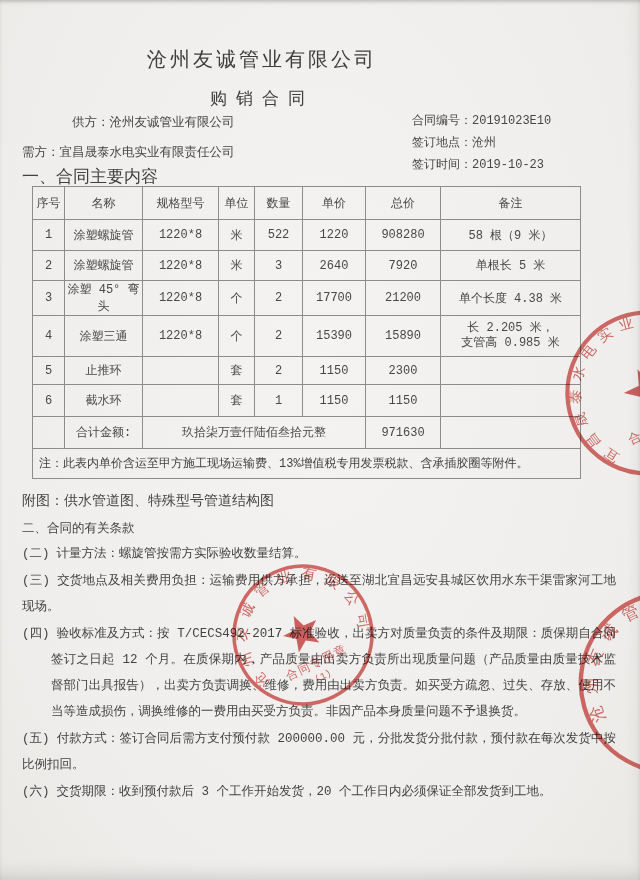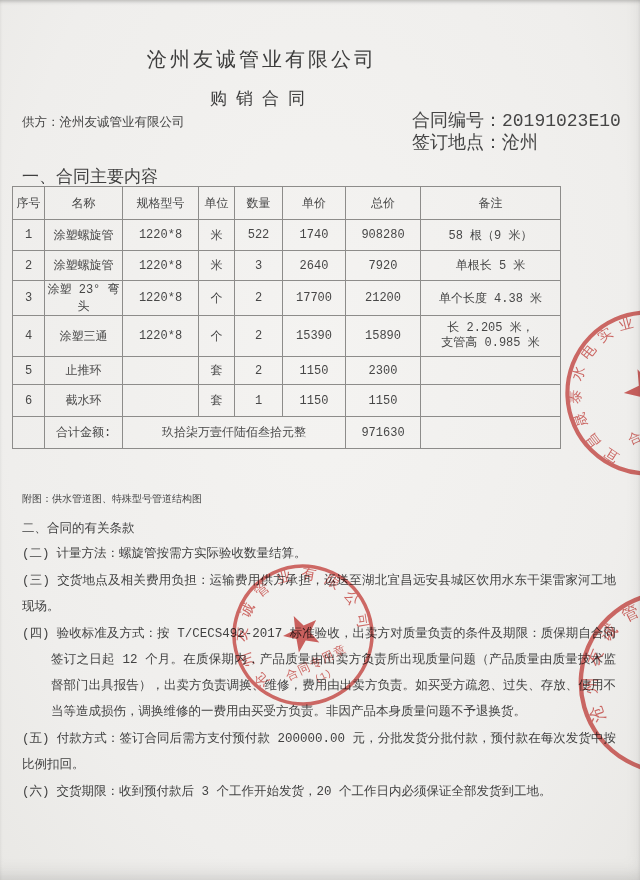--- a/index.html
+++ b/index.html
@@ -10,36 +10,36 @@
     background-image:radial-gradient(ellipse at 50% 40%, #f4f3f1 0%, #efeeec 70%, #e9e8e5 100%);
     font-family:Liberation Mono, monospace;
     color:#454545;
     box-shadow:inset 0 3px 4px -2px rgba(90,90,88,.45), inset -6px -14px 18px -12px rgba(80,80,78,.25);
   }
   .title-block{position:absolute;top:46px;left:0;width:524px;text-align:center;}
   .title-company{font-size:20px;letter-spacing:3px;color:#3d3d3d;}
   .title-doc{margin-top:14px;font-size:17px;letter-spacing:9px;color:#3d3d3d;text-align:center;}
   .info-left{position:absolute;left:22px;top:114px;font-size:12.5px;}
   .info-left .row1{margin-bottom:13px;text-align:right;}
-  .info-right{position:absolute;left:412px;top:110px;font-size:18px;line-height:22px;}
+  .info-right{position:absolute;left:412px;top:110px;font-size:12px;line-height:22px;}
   .sec1{position:absolute;left:22px;top:165px;font-size:17px;color:#3f3f3f;}
   table.main{
-    position:absolute;left:12px;top:186px;border-collapse:collapse;table-layout:fixed;
+    position:absolute;left:32px;top:186px;border-collapse:collapse;table-layout:fixed;
     width:548px;font-size:12px;color:#474747;
   }
   table.main td,table.main th{
     border:1px solid #8d8c8a;text-align:center;vertical-align:middle;
     padding:0 2px;font-weight:normal;overflow:hidden;
   }
   tr.hdr{height:33px;} tr.r0{height:31px;} tr.r1{height:30px;} tr.r2{height:33px;}
   tr.r3{height:41px;} tr.r4{height:28px;} tr.r5{height:32px;}
   tr.tot{height:32px;} tr.note{height:30px;}
   td.remark-pre{white-space:pre-line;line-height:15px;}
   tr.note td{text-align:left;padding:0 6px;font-size:12px;color:#3f3f3f;}
-  .attach{position:absolute;left:22px;top:492px;font-size:10px;}
+  .attach{position:absolute;left:22px;top:492px;font-size:14px;}
   .sec2{position:absolute;left:22px;top:520px;font-size:12.5px;color:#3f3f3f;}
   .clauses{position:absolute;left:22px;top:541px;width:594px;font-size:12.5px;line-height:26px;color:#424242;}
   .clauses p{margin:0 0 1px 0;text-align:justify;}
   .clauses p.hang{padding-left:29px;text-indent:-29px;}
   .clause-marker{margin-right:7px;}
   
   .stamp{position:absolute;mix-blend-mode:multiply;opacity:.8;pointer-events:none;}
   .stamp svg{display:block;}
   .stamp-mid{left:228px;top:560px;width:150px;height:150px;transform:rotate(-26deg);}
   .stamp-r1{left:560px;top:305px;width:176px;height:176px;transform:rotate(-24deg);}
@@ -54,25 +54,27 @@
 
 <div class="page">
 
   <div class="title-block">
     <div class="title-company">沧州友诚管业有限公司</div>
     <div class="title-doc">购销合同</div>
   </div>
 
   <div class="info-left">
     <div class="row1"><span>供方：</span><span>沧州友诚管业有限公司</span></div>
+    <div class="row2"><span>需方：</span><span>宜昌晟泰水电实业有限责任公司</span></div>
   </div>
 
   <div class="info-right">
     <div><span>合同编号：</span><span>20191023E10</span></div>
     <div><span>签订地点：</span><span>沧州</span></div>
+    <div><span>签订时间：</span><span>2019-10-23</span></div>
   </div>
 
   <div class="sec1">一、合同主要内容</div>
 
   <table class="main">
     <colgroup>
       <col style="width:32px">
         <col style="width:78px">
         <col style="width:76px">
         <col style="width:36px">
@@ -91,37 +93,37 @@
       <th>单价</th>
       <th>总价</th>
       <th>备注</th>
     </tr>
     <tr class="r0">
       <td>1</td>
       <td>涂塑螺旋管</td>
       <td>1220*8</td>
       <td>米</td>
       <td>522</td>
-      <td>1740</td>
+      <td>1220</td>
       <td>908280</td>
       <td>58 根（9 米）</td>
     </tr>
     <tr class="r1">
       <td>2</td>
       <td>涂塑螺旋管</td>
       <td>1220*8</td>
       <td>米</td>
       <td>3</td>
       <td>2640</td>
       <td>7920</td>
       <td>单根长 5 米</td>
     </tr>
     <tr class="r2">
       <td>3</td>
-      <td>涂塑 23° 弯头</td>
+      <td>涂塑 45° 弯头</td>
       <td>1220*8</td>
       <td>个</td>
       <td>2</td>
       <td>17700</td>
       <td>21200</td>
       <td>单个长度 4.38 米</td>
     </tr>
     <tr class="r3">
       <td>4</td>
       <td>涂塑三通</td>
@@ -152,20 +154,23 @@
       <td>1150</td>
       <td>1150</td>
       <td></td>
     </tr>
     <tr class="tot">
       <td></td>
       <td>合计金额:</td>
       <td colspan="4">玖拾柒万壹仟陆佰叁拾元整</td>
       <td>971630</td>
       <td></td>
+    </tr>
+    <tr class="note">
+      <td colspan="8">注：此表内单价含运至甲方施工现场运输费、13%增值税专用发票税款、含承插胶圈等附件。</td>
     </tr>
   </tbody>
     </table>
 
   <div class="attach">附图：供水管道图、特殊型号管道结构图</div>
   <div class="sec2">二、合同的有关条款</div>
 
   <div class="clauses">
     <p><span class="clause-marker">(二)</span><span>计量方法：螺旋管按需方实际验收数量结算。</span></p>
     <p><span class="clause-marker">(三)</span><span>交货地点及相关费用负担：运输费用供方承担，运送至湖北宜昌远安县城区饮用水东干渠雷家河工地现场。</span></p>

